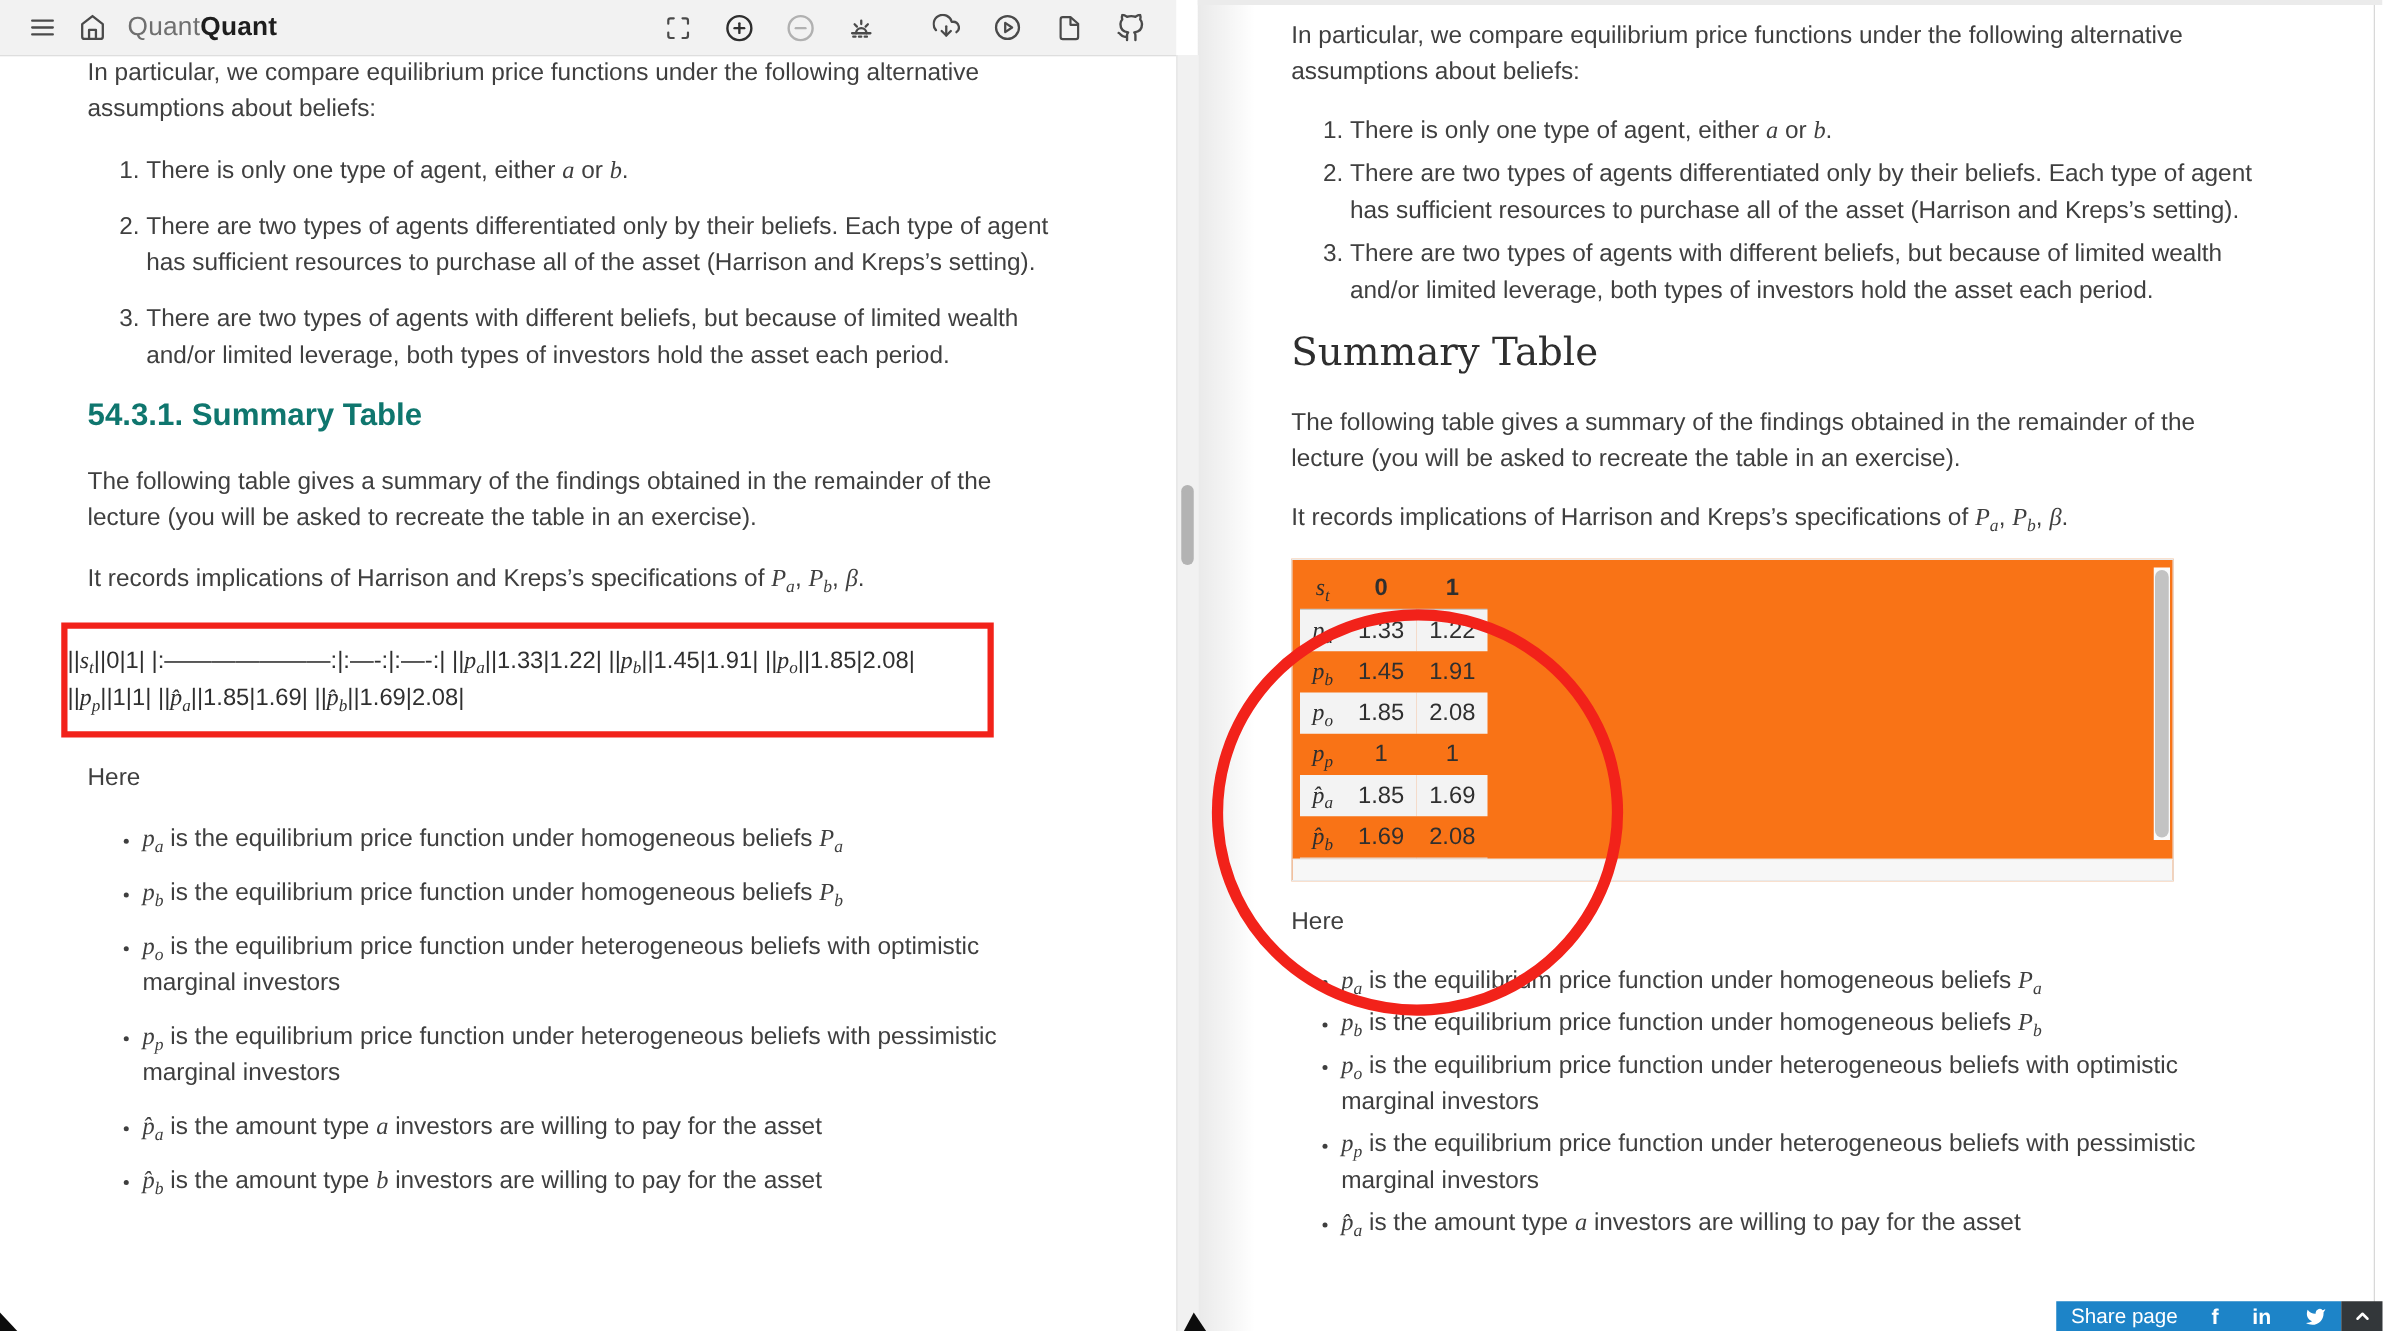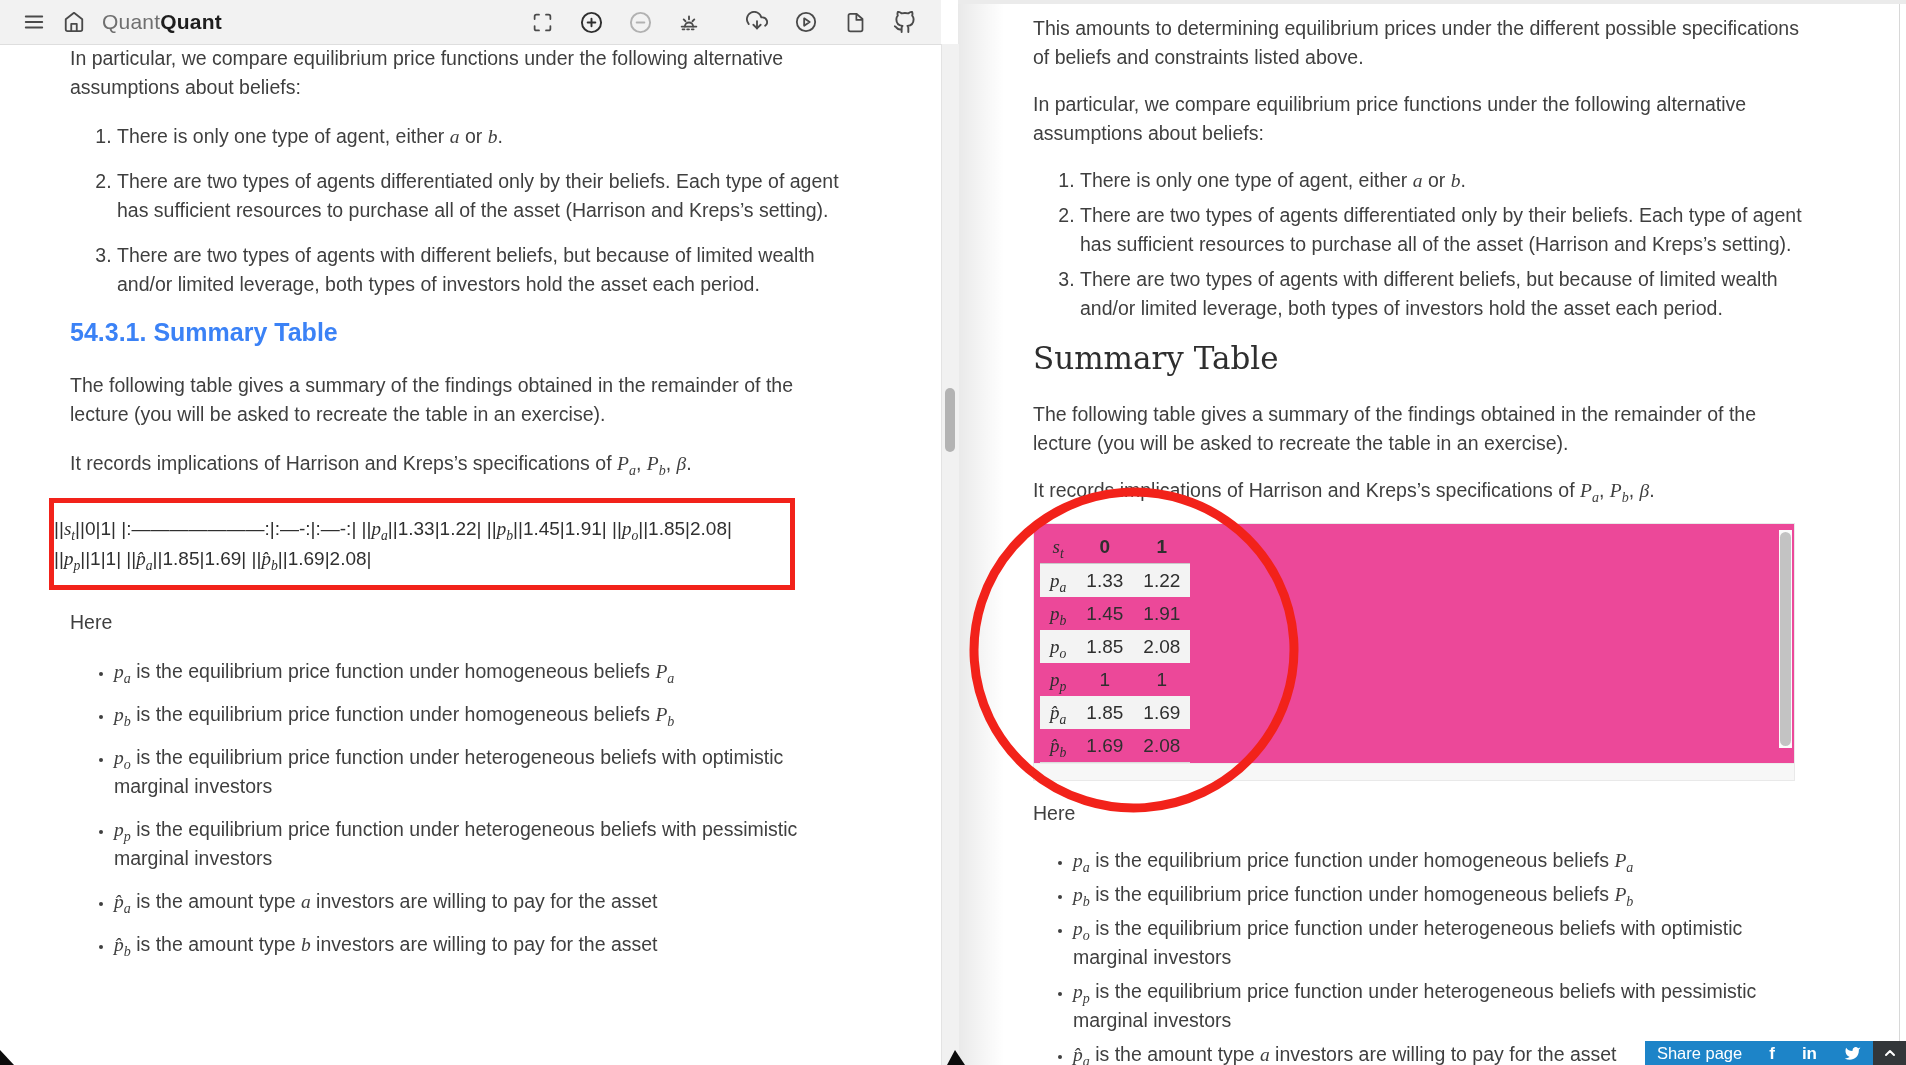--- a/index.html
+++ b/index.html
@@ -31,21 +31,21 @@
   .doc p{margin:0 0 20px 0;}
   .doc i, .doc sub{font-family:"Liberation Serif",serif;}
   .doc i{font-style:italic;}
   .doc sub{font-style:italic;font-size:72%;line-height:0;}
   .doc ol{margin:0 0 14px 0;padding-left:47px;}
   .docL ol li{margin-bottom:16px;}
   .doc ul{margin:0 0 16px 0;padding-left:44px;list-style:disc;}
   .docL ul li{margin-bottom:14px;}
   .doc ul li::marker{font-size:14px;color:#3f3f3f;}
   .clip-line{margin-bottom:20px;}
-  h3.sec-head{font-family:"Liberation Sans",sans-serif;font-size:25px;font-weight:700;color:#3b82f6;
+  h3.sec-head{font-family:"Liberation Sans",sans-serif;font-size:25px;font-weight:700;color:#0f766e;
     margin:14px 0 22px 0;line-height:34px;}
   
   .code-box{
     border:5px solid #f2221a;margin:0 0 18px -21px;padding:11px 0;width:746px;
     font-size:19px;line-height:30px;color:#2f2f2f;box-sizing:border-box;
   }
   
   .l-scroll{position:absolute;left:941px;top:44px;width:17px;height:1021px;background:#f1f1f1;
     border-left:1px solid #e3e3e3;z-index:31;}
   .l-thumb{position:absolute;left:3px;top:344px;width:10px;height:64px;background:#b3b3b3;border-radius:6px;cursor:pointer;}
@@ -58,22 +58,22 @@
   .docR{padding-top:10px;}
   .docR p{margin:0 0 18px 0;}
   .docR ol{margin:0 0 14px 0;padding-left:47px;}
   .docR ol li{margin-bottom:6px;}
   .docR ul{margin:0;padding-left:40px;}
   .docR ul li{margin-bottom:5px;}
   h2.serif-head{font-family:"DejaVu Serif","Liberation Serif",serif;font-weight:500;color:#2e2e2e;
     font-size:31px;line-height:43px;margin:14px 0 20px 0;}
   .r-edge{position:absolute;left:1899px;top:4px;width:1px;height:1061px;background:#d8d8d8;}
   
-  .table-wrap{position:relative;width:762px;box-sizing:border-box;border:1px solid #e9e9e9;
-    background:#ec4899;margin:0 0 18px 0;height:258px;overflow:hidden;}
+  .table-wrap{position:relative;width:706px;box-sizing:border-box;border:1px solid #e9e9e9;
+    background:#f97316;margin:0 0 18px 0;height:258px;overflow:hidden;}
   .sum-table{border-collapse:collapse;margin:6px 0 0 6px;font-size:19px;color:#2f2f2f;}
   .sum-table th,.sum-table td{font-weight:400;text-align:center;padding:2px 10px;height:29px;box-sizing:border-box;}
   .sum-table th.num{font-weight:700;}
   .sum-table thead tr{border-bottom:1px solid #c9c9c9;}
   .sum-table tbody tr:last-child{border-bottom:1px solid #dcdcdc;}
   .sum-table tbody tr.odd{background:#f3f3f3;}
   .sum-table .lbl{min-width:34px;}
   .sum-table .val{min-width:44px;}
   .t-vscroll{position:absolute;right:2px;top:6px;width:13px;height:218px;background:#fbfbfb;}
   .t-vthumb{position:absolute;left:1px;top:2px;width:11px;height:214px;background:#c3c3c3;border-radius:6px;cursor:pointer;}
@@ -200,21 +200,20 @@
     </ul>
   </div>
 </div>
 
 <div class="l-scroll">
   <div class="l-thumb"></div>
 </div>
 
 <div class="right-pane">
   <div class="docR doc">
-    <p>This amounts to determining equilibrium prices under the different possible specifications of beliefs and constraints listed above.</p>
     <p>In particular, we compare equilibrium price functions under the following alternative assumptions about beliefs:</p>
     <ol>
       <li>There is only one type of agent, either <i>a</i> or <i>b</i>.</li>
       <li>There are two types of agents differentiated only by their beliefs. Each type of agent has sufficient resources to purchase all of the asset (Harrison and Kreps’s setting).</li>
       <li>There are two types of agents with different beliefs, but because of limited wealth and/or limited leverage, both types of investors hold the asset each period.</li>
     </ol>
     <h2 class="serif-head">Summary Table</h2>
     <p>The following table gives a summary of the findings obtained in the remainder of the lecture (you will be asked to recreate the table in an exercise).</p>
     <p>It records implications of Harrison and Kreps’s specifications of <i>P</i><sub>a</sub>, <i>P</i><sub>b</sub>, <i>β</i>.</p>
 

